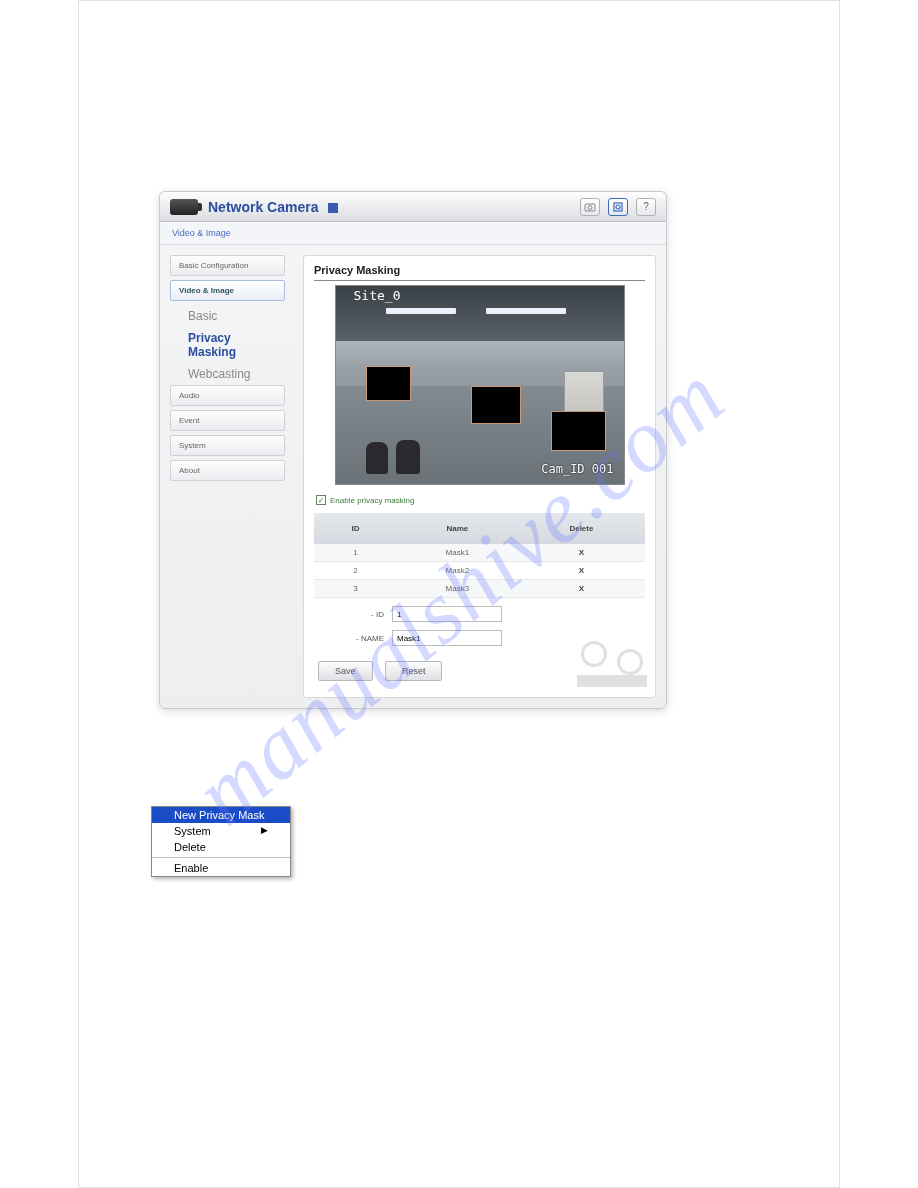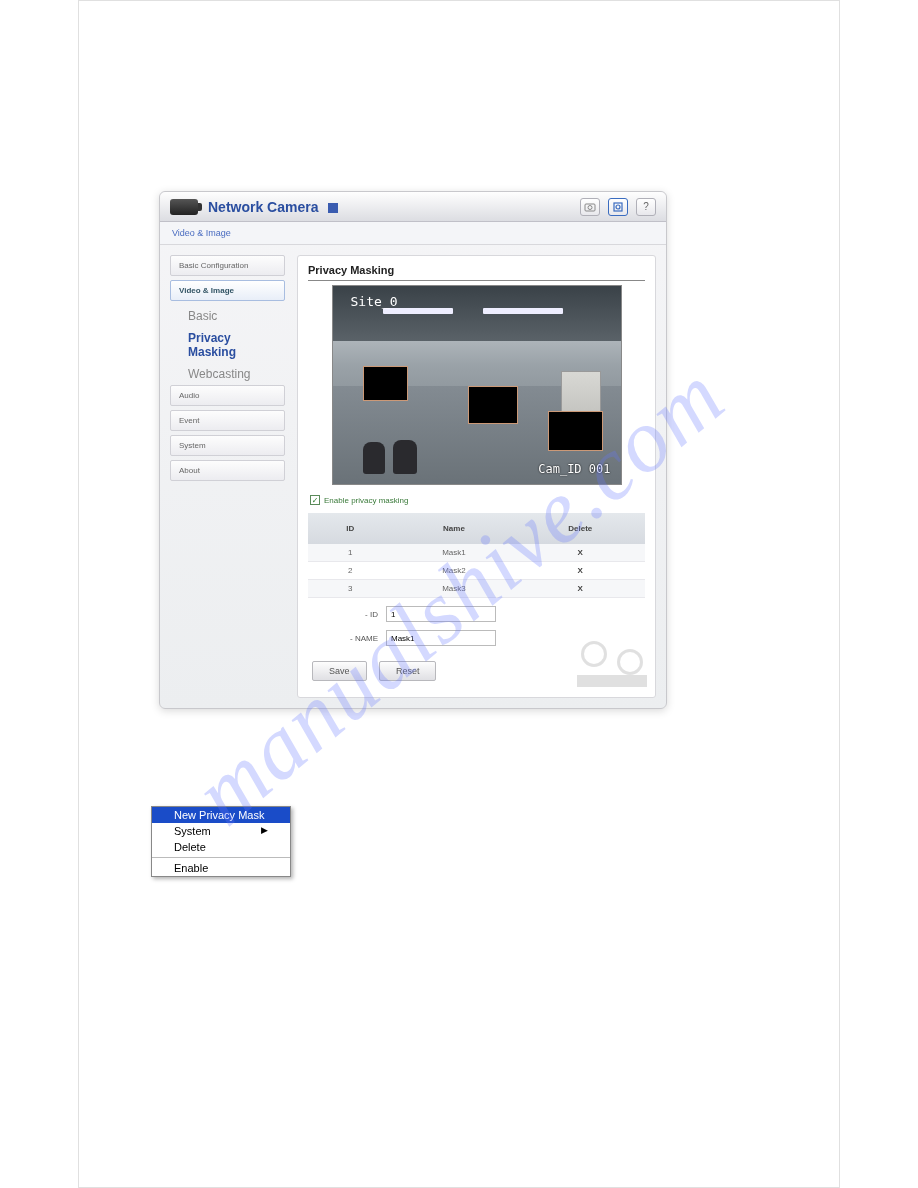--- a/index.html
+++ b/index.html
@@ -16,35 +16,35 @@
   .camera-icon { width: 28px; height: 16px; background: linear-gradient(#555,#222); border-radius: 3px; margin-right: 10px; position: relative; }
   .camera-icon::after { content: ''; position: absolute; right: -4px; top: 4px; width: 4px; height: 8px; background: #333; border-radius: 0 2px 2px 0;}
   .title-text { color: #2a4ea0; font-size: 14px; font-weight: bold; flex: 1; }
   .title-text .dot { display:inline-block; width:10px; height:10px; background:#3a5cb0; margin-left:6px; vertical-align:middle; }
   .title-icons { display: flex; gap: 8px; }
   .title-icon { width: 20px; height: 18px; border: 1px solid #b0b0b8; border-radius: 3px; background: linear-gradient(#fff,#e8e8ec); display:flex; align-items:center; justify-content:center; font-size:10px; color:#666;}
   .title-icon.active { border-color:#3a6cc0; color:#3a6cc0; }
 
   .breadcrumb { padding: 6px 12px; font-size: 9px; color: #4a6cc0; background:#f4f5f8; border-bottom:1px solid #d8d8dc;}
 
-  .app-body { display: flex; padding: 10px; gap: 12px; }
+  .app-body { display: flex; padding: 10px; gap: 18px; }
   .sidebar { width: 115px; }
   .side-section { background: linear-gradient(#fdfdfd,#ececf0); border: 1px solid #d0d0d6; border-radius: 2px; padding: 5px 8px; font-size: 8px; color: #666; margin-bottom: 4px; cursor: pointer; }
   .side-section.expanded { color:#356; font-weight:bold; border-color:#a8bde0; background: linear-gradient(#fff,#e8eef8);}
   .side-sub { padding: 4px 4px 4px 18px; font-size: 12px; color: #888; cursor:pointer; }
   .side-sub.active { color: #2a4ea0; font-weight: bold; }
 
   .main-panel { flex: 1; background: #fff; border: 1px solid #d8d8dc; border-radius: 3px; padding: 8px 10px 16px; }
   .panel-title { font-size: 11px; font-weight: bold; color: #222; padding-bottom: 4px; border-bottom: 1px solid #888; margin-bottom: 4px; }
   .subheader { font-size: 8px; color: #4a6cc0; background: linear-gradient(#f0f4fb,#e6ecf6); padding: 3px 6px; border:1px solid #d8e0f0; margin-bottom: 8px; }
 
   .preview { width: 290px; height: 200px; margin: 0 auto 10px; border: 1px solid #888; position: relative; overflow: hidden; background: linear-gradient(180deg,#d8dde0 0%, #9aa2a8 40%, #6b7378 100%); }
   .preview .ceiling { position:absolute; top:0; left:0; right:0; height:55px; background: linear-gradient(180deg,#3a4248,#5a6268); }
   .preview .light { position:absolute; top:22px; background:#eef; height:6px; border-radius:1px; }
-  .preview .site-label { position:absolute; top:8px; left:18px; color:#fff; font-family: monospace; font-size:13px; }
+  .preview .site-label { position:absolute; top:2px; left:18px; color:#fff; font-family: monospace; font-size:13px; }
   .preview .cam-label { position:absolute; bottom:8px; right:10px; color:#fff; font-family: monospace; font-size:12px; text-shadow:0 0 2px #000;}
   .preview .mask { position:absolute; background:#000; border:1px solid #c97; }
   .preview .desk-area { position:absolute; left:0; right:0; top:100px; bottom:0; background: linear-gradient(#838b92,#6a7278);}
   .preview .person { position:absolute; bottom:10px; left:30px; width:22px; height:32px; background:#2a2a2e; border-radius:8px 8px 3px 3px; }
   .preview .person.p2 { left:60px; width:24px; height:34px;}
   .preview .cabinet { position:absolute; right:20px; top:85px; width:40px; height:70px; background: linear-gradient(#d8d8d4,#b8b8b4); border:1px solid #999;}
 
   .checkbox-row { font-size: 8px; color: #3a7a3a; margin: 6px 2px 8px; display:flex; align-items:center; gap:4px;}
   .checkbox-row .cb { width:10px; height:10px; border:1px solid #5a8a5a; background:#fff; display:inline-flex; align-items:center; justify-content:center; font-size:8px; color:#2a7a2a;}
 

